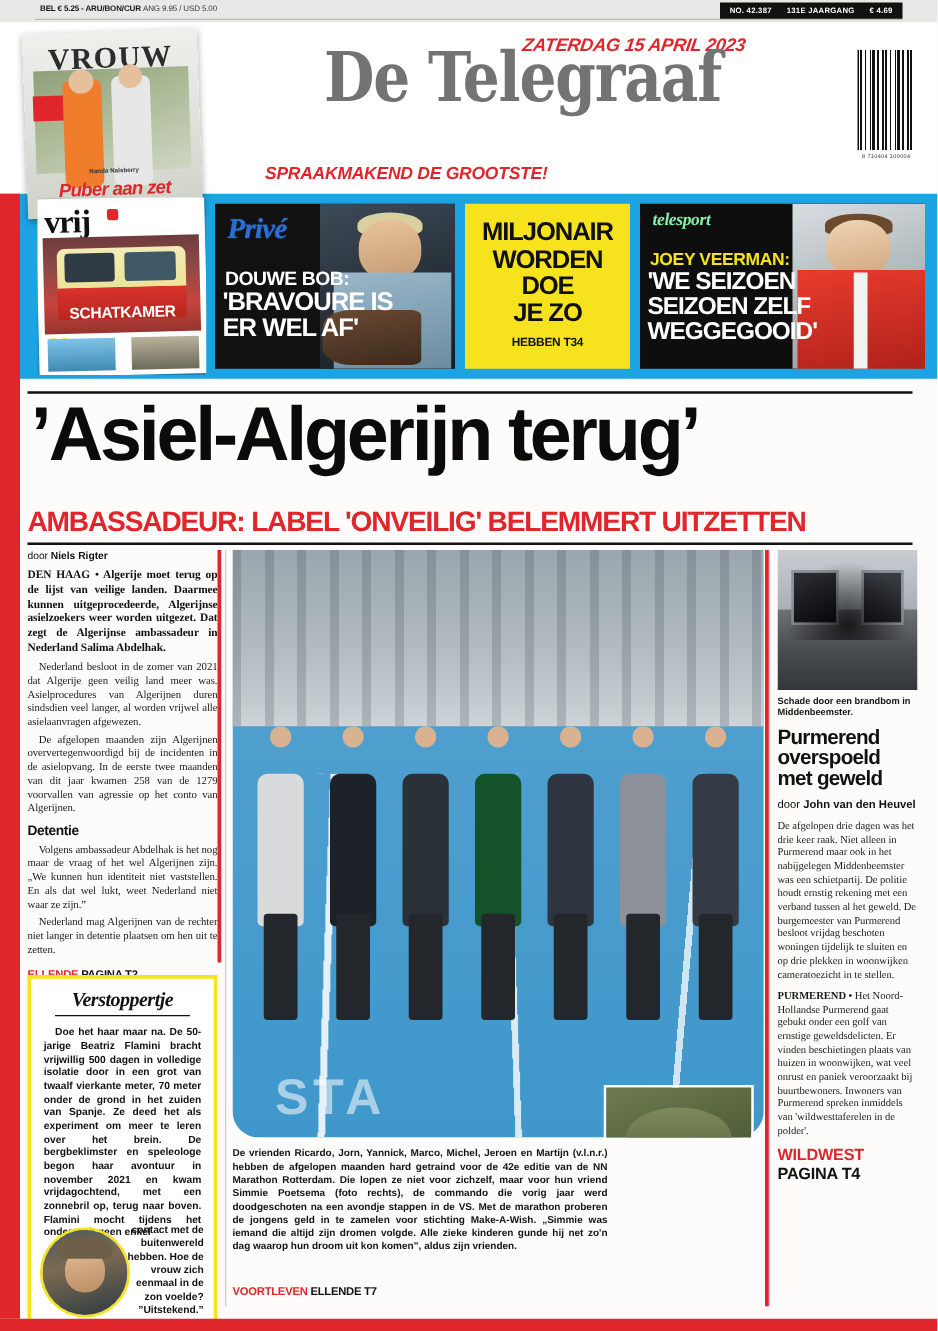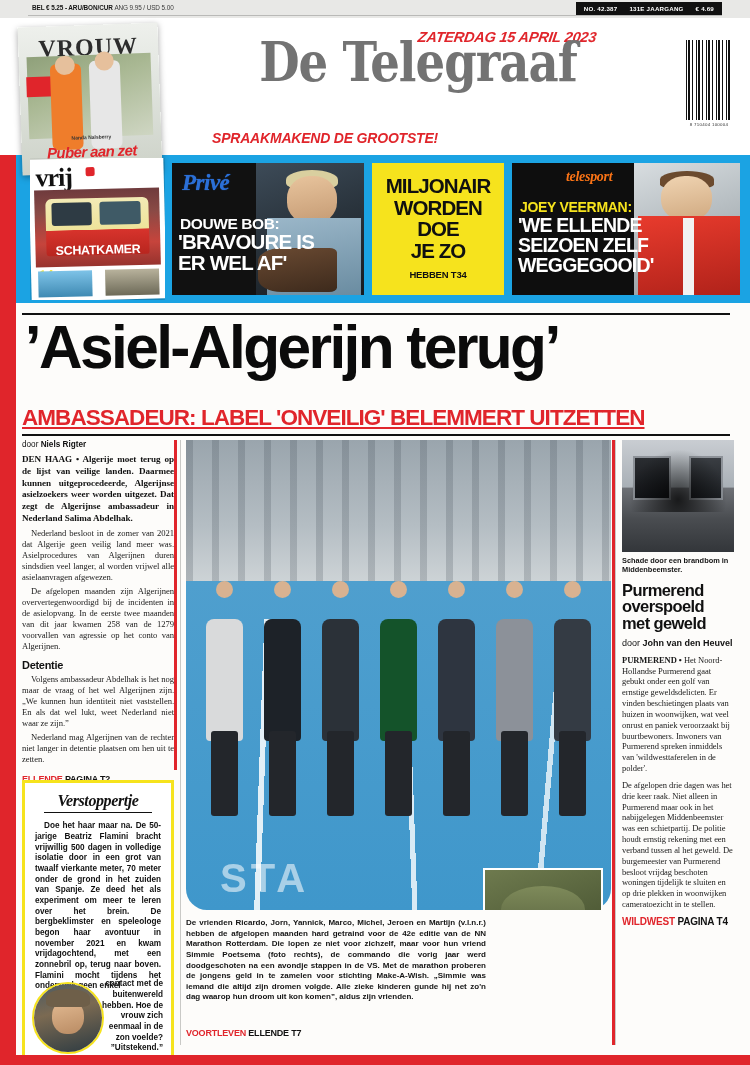--- a/index.html
+++ b/index.html
@@ -75,38 +75,38 @@
   .box-yellow {
     position:absolute; left:352px; top:8px; width:132px; height:132px; background:#f6e31d;
     text-align:center; padding-top:12px;
   }
   .box-yellow .ln { color:#101010; font-size:20.5px; font-weight:bold; line-height:1.06; letter-spacing:-0.9px; }
   .box-yellow .pg { margin-top:7px; color:#101010; font-size:9.5px; font-weight:bold; letter-spacing:-0.2px; }
 
   .box-sport {
     position:absolute; left:492px; top:8px; width:228px; height:132px; background:#0e0e0e; overflow:hidden;
   }
-  .ts-logo { position:absolute; left:10px; top:6px; color:#f97316; font-size:14px; font-weight:bold;
-             font-style:italic; font-family:"Liberation Serif", serif; letter-spacing:-0.3px;margin-left:44px; }
+  .ts-logo { position:absolute; left:10px; top:6px; color:#86efac; font-size:14px; font-weight:bold;
+             font-style:italic; font-family:"Liberation Serif", serif; letter-spacing:-0.3px; }
   .ts-kicker { position:absolute; left:8px; top:36px; color:#f6e31d; font-size:14px; font-weight:bold; letter-spacing:-0.3px; }
   .ts-head { position:absolute; left:6px; top:52px; color:#fff; font-size:19.5px; font-weight:bold;
              line-height:1.03; letter-spacing:-0.8px; }
 
   
   .hl-wrap { position:absolute; left:0px; top:303px; width:750px; }
   .hl-rule-top { position:absolute; left:22px; right:20px; top:10px; height:2px; background:#111; }
   .headline {
     position:absolute; left:22px; top:14px; width:712px;
     font-size:61px; font-weight:bold; color:#0b0b0b; letter-spacing:-2.6px;
     line-height:1.0; white-space:nowrap;
   }
   .headline span { display:inline-block; transform:scaleX(0.99); }
   .subhead {
     position:absolute; left:22px; top:102px; width:712px;
-    color:#e0252b; font-size:22.5px; font-weight:bold; letter-spacing:-0.95px; white-space:nowrap;text-decoration:underline;
+    color:#e0252b; font-size:22.5px; font-weight:bold; letter-spacing:-0.95px; white-space:nowrap;
   }
   .hl-rule-bot { position:absolute; left:22px; right:20px; top:131px; height:2px; background:#111; }
 
   
   .grid { position:absolute; left:0; top:440px; width:750px; height:625px; }
 
   
   .col-left { position:absolute; left:22px; top:0px; width:152px; }
   .byline { font-size:8.2px; color:#111; margin-bottom:5px; }
   .byline b { font-weight:bold; }
@@ -168,21 +168,21 @@
   .r-photo { width:112px; height:112px; overflow:hidden; position:relative; }
   .r-capt { margin-top:4px; font-size:7.4px; line-height:1.25; font-weight:bold; color:#141414; }
   .r-head { margin-top:7px; font-size:16.5px; font-weight:bold; color:#111; line-height:1.02; letter-spacing:-0.6px; }
   .r-byline { margin-top:6px; font-size:9px; color:#111; line-height:1.2; }
   .r-byline b { font-weight:bold; }
   .r-body {
     margin-top:6px; font-family:"Liberation Serif", serif; font-size:8.5px; line-height:1.275;
     color:#1a1a1a; text-align:left; letter-spacing:-0.05px;
   }
   .r-lead { font-weight:bold; }
-  .r-ref { margin-top:6px; font-size:10px; font-weight:bold; letter-spacing:-0.2px; }
+  .r-ref { margin-top:6px; font-size:13px; font-weight:bold; letter-spacing:-0.2px; }
 
   .divider-v { position:absolute; background:#c9c9c6; width:1px; }
 
   
   .rail { position:absolute; background:#e0252b; width:3px; }
 
   
   .bottombar { position:absolute; left:0; bottom:0; width:750px; height:10px; background:#e0252b; }
   .leftedge { position:absolute; left:0; top:155px; width:16px; bottom:10px; background:#e0252b; }
 
@@ -374,21 +374,21 @@
       <div class="box-sport">
         <div class="ts-img">
           <div class="hair"></div>
           <div class="fc"></div>
           <div class="kit"></div>
           <div class="stripe"></div>
         </div>
         <div class="ts-logo">telesport</div>
         <div class="ts-kicker">JOEY VEERMAN:</div>
         <div class="ts-head">
-          <div>'WE ELLENDE</div>
+          <div>'WE SEIZOEN</div>
           <div>SEIZOEN ZELF</div>
           <div>WEGGEGOOID'</div>
         </div>
       </div>
     </div>
   </div>
 
   <div class="hl-wrap">
     <div class="hl-rule-top"></div>
     <div class="headline"><span>’Asiel-Algerijn terug’</span></div>
@@ -489,24 +489,24 @@
           <div class="win"></div>
           <div class="win2"></div>
           <div class="soot"></div>
         </div>
       </div>
       <div class="r-capt">Schade door een brandbom in Middenbeemster.</div>
       <div class="r-head">Purmerend overspoeld met geweld</div>
       <div class="r-byline">
         <span>door </span><b>John van den Heuvel</b>
       </div>
+      <div class="r-body">De afgelopen drie dagen was het drie keer raak. Niet alleen in Purmerend maar ook in het nabijgelegen Middenbeemster was een schietpartij. De politie houdt ernstig rekening met een verband tussen al het geweld. De burgemeester van Purmerend besloot vrijdag beschoten woningen tijdelijk te sluiten en op drie plekken in woonwijken cameratoezicht in te stellen.</div>
       <div class="r-body">
         <b class="r-lead">PURMEREND • </b><span>Het Noord-Hollandse Purmerend gaat gebukt onder een golf van ernstige geweldsdelicten. Er vinden beschietingen plaats van huizen in woonwijken, wat veel onrust en paniek veroorzaakt bij buurtbewoners. Inwoners van Purmerend spreken inmiddels van 'wildwesttaferelen in de polder'.</span>
       </div>
-      <div class="r-body">De afgelopen drie dagen was het drie keer raak. Niet alleen in Purmerend maar ook in het nabijgelegen Middenbeemster was een schietpartij. De politie houdt ernstig rekening met een verband tussen al het geweld. De burgemeester van Purmerend besloot vrijdag beschoten woningen tijdelijk te sluiten en op drie plekken in woonwijken cameratoezicht in te stellen.</div>
       <div class="r-ref">
         <span style="color:#e0252b">WILDWEST</span><span style="color:#111"> PAGINA T4</span>
       </div>
     </div>
 
     <div class="divider-v" style="left:180px; top:0; height:605px;"></div>
     <div class="divider-v" style="left:615px; top:0; height:605px;"></div>
   </div>
 
   <div class="rail" style="left:174px; top:440px; height:330px;"></div>

